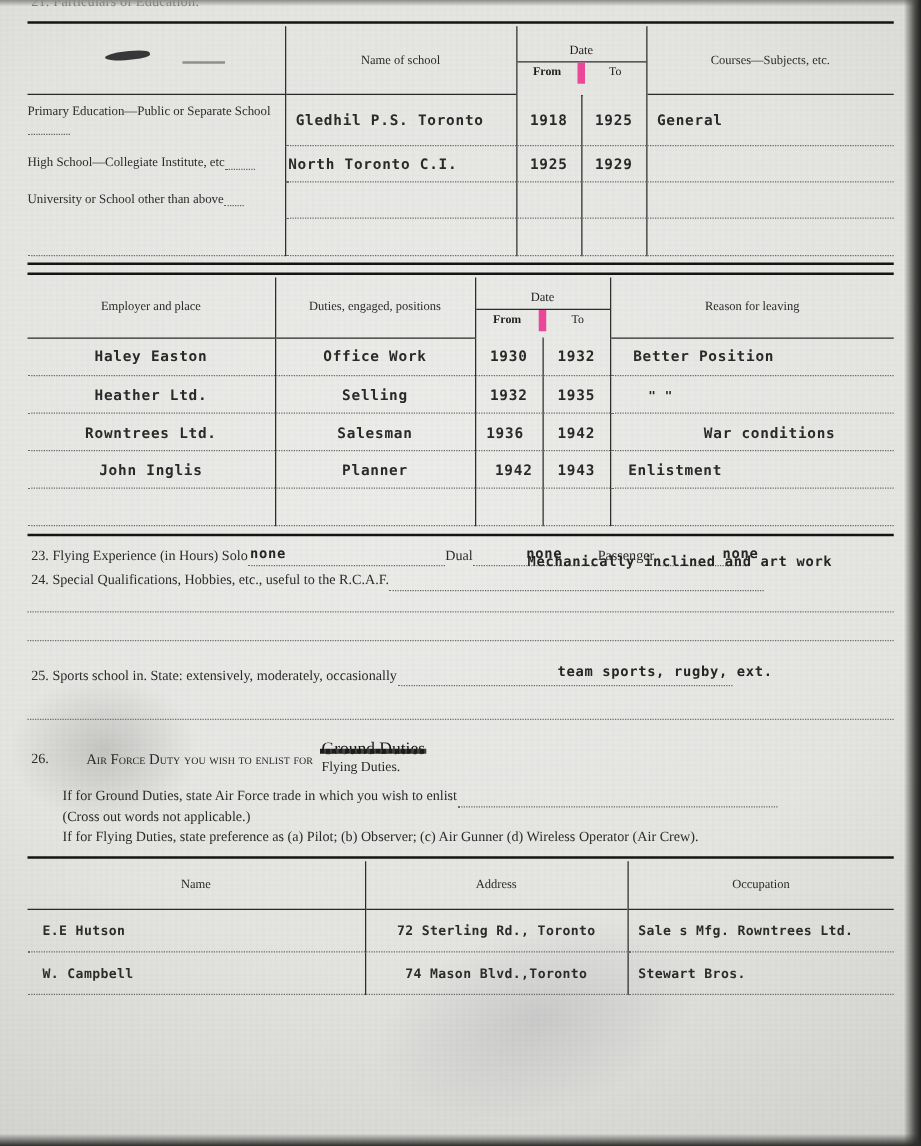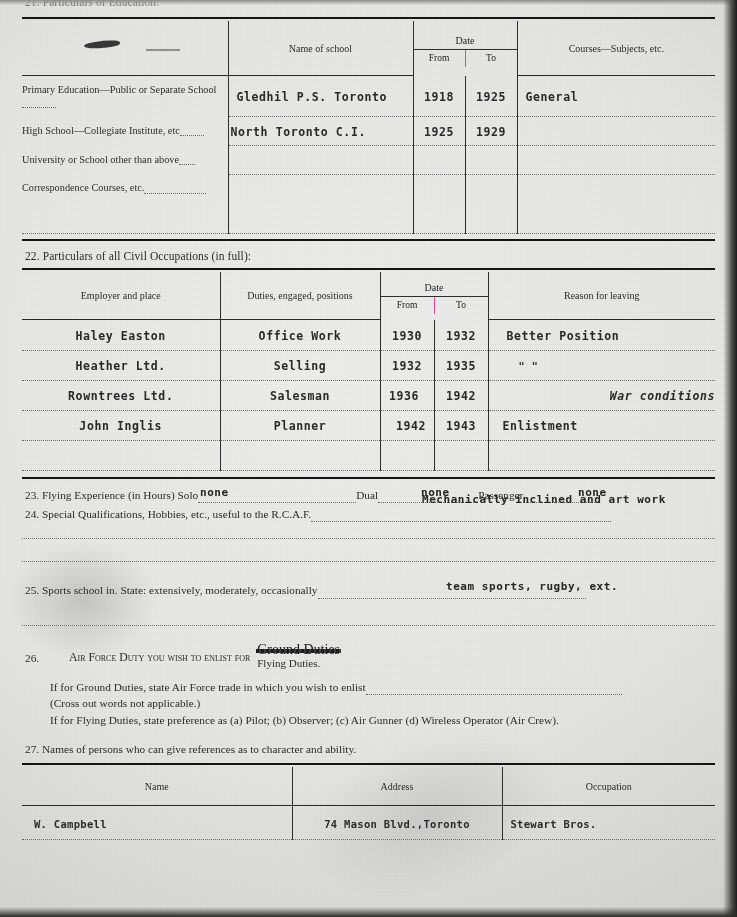--- a/index.html
+++ b/index.html
@@ -133,21 +133,21 @@
   .edu-head-row td { height: 54px; }
   .edu-date-split { padding: 0; }
   .date-top {
     text-align: center; font-size: 10px; padding: 5px 0 3px;
     border-bottom: 1px solid #2e2e2e;
   }
   .date-bot { display: flex; }
   .date-bot > div {
     flex: 1; text-align: center; font-size: 9.5px; padding: 3px 0 4px;
   }
-  .date-bot > div:first-child { border-right: 1px solid #ec4899; }
+  .date-bot > div:first-child { border-right: 6px solid #ec4899; font-weight: bold; }
 
   .edu-row td { height: 28px; position: relative; }
   .rowlabel {
     font-size: 10.3px;
     color: #2d2d2d;
     line-height: 1.15;
     padding-left: 6px;
     padding-right: 2px;
     position: relative;
   }
@@ -314,59 +314,38 @@
               <span class="typed"></span>
             </td>
             <td class="vline tcell cell-dot-under">
               <span class="typed"></span>
             </td>
             <td class="tcell left cell-dot-under">
               <span class="typed"></span>
             </td>
           </tr>
 
-          <tr class="edu-row">
-            <td class="vline rowlabel">
-              <span>Correspondence Courses, etc.</span><span class="leader" style="width:62px;"></span>
-            </td>
-            <td class="vline tcell">
-              <span class="typed"></span>
-            </td>
-            <td class="vline tcell">
-              <span class="typed"></span>
-            </td>
-            <td class="vline tcell">
-              <span class="typed"></span>
-            </td>
-            <td class="tcell">
-              <span class="typed"></span>
-            </td>
-          </tr>
 
           <tr class="edu-row">
             <td class="vline rowlabel cell-dot-under" style="height:30px;">
               <span></span>
             </td>
             <td class="vline tcell cell-dot-under">
               <span class="typed"></span>
             </td>
             <td class="vline tcell cell-dot-under"></td>
             <td class="vline tcell cell-dot-under"></td>
             <td class="tcell cell-dot-under"></td>
           </tr>
         </tbody>
       </table>
 
       <div class="rule-heavy" style="margin-top:5px;"></div>
     </div>
 
-    <div class="printed q-num" style="margin-top:9px;padding-left:3px;">
-      <span>22.</span>
-      <span>Particulars of all Civil Occupations (in full):</span>
-    </div>
 
     <div style="margin-top:6px;">
       <div class="rule-heavy"></div>
       <div style="height:2px;"></div>
 
       <table class="form">
         <colgroup>
           <col style="width:198px">
           <col style="width:160px">
           <col style="width:54px">
@@ -437,21 +416,21 @@
             </td>
             <td class="vline tcell cell-dot-under">
               <span class="typed">Salesman</span>
             </td>
             <td class="vline tcell cell-dot-under" style="padding-right:6px;">
               <span class="typed">1936</span>
             </td>
             <td class="vline tcell cell-dot-under">
               <span class="typed">1942</span>
             </td>
-            <td class="tcell cell-dot-under" style="text-align:right;padding-left:28px;font-style:italic;">
+            <td class="tcell cell-dot-under" style="text-align:center;padding-left:28px;">
               <span class="typed">War conditions</span>
             </td>
           </tr>
 
           <tr style="height:30px;">
             <td class="vline tcell cell-dot-under">
               <span class="typed">John Inglis</span>
             </td>
             <td class="vline tcell cell-dot-under">
               <span class="typed">Planner</span>
@@ -520,24 +499,20 @@
     <div class="qline" style="margin-top:9px;padding-left:28px;">
       <span>If for Ground Duties, state Air Force trade in which you wish to enlist</span><span class="dotfill" style="width:256px;"></span>
     </div>
     <div class="qline" style="padding-left:28px;">
       <span>(Cross out words not applicable.)</span>
     </div>
     <div class="qline" style="padding-left:28px;">
       <span>If for Flying Duties, state preference as (a)  Pilot; (b) Observer; (c) Air Gunner (d) Wireless Operator (Air Crew).</span>
     </div>
 
-    <div class="qline" style="margin-top:13px;padding-left:3px;">
-      <span>27.</span>
-      <span>Names of persons who can give references as to character and ability.</span>
-    </div>
 
     <div style="margin-top:6px;">
       <div class="rule-heavy"></div>
       <div style="height:2px;"></div>
 
       <table class="form">
         <colgroup>
           <col style="width:270px">
           <col style="width:210px">
           <col style="width:213px">
@@ -549,20 +524,31 @@
             <td class="hdr-label">Occupation</td>
           </tr>
 
           <tr>
             <td class="vline" style="height:0;border-top:1px solid #2a2a2a;"></td>
             <td class="vline" style="height:0;border-top:1px solid #2a2a2a;"></td>
             <td style="height:0;border-top:1px solid #2a2a2a;"></td>
           </tr>
 
 
+          <tr class="ref-row">
+            <td class="vline tcell left cell-dot-under" style="padding-left:12px;">
+              <span class="typed-sm">E.E Hutson</span>
+            </td>
+            <td class="vline tcell cell-dot-under">
+              <span class="typed-sm">72 Sterling Rd., Toronto</span>
+            </td>
+            <td class="tcell left cell-dot-under" style="padding-left:8px;">
+              <span class="typed-sm">Sale s Mfg. Rowntrees Ltd.</span>
+            </td>
+          </tr>
 
           <tr class="ref-row">
             <td class="vline tcell left cell-dot-under" style="padding-left:12px;">
               <span class="typed-sm">W. Campbell</span>
             </td>
             <td class="vline tcell cell-dot-under">
               <span class="typed-sm">74 Mason Blvd.,Toronto</span>
             </td>
             <td class="tcell left cell-dot-under" style="padding-left:8px;">
               <span class="typed-sm">Stewart Bros.</span>

